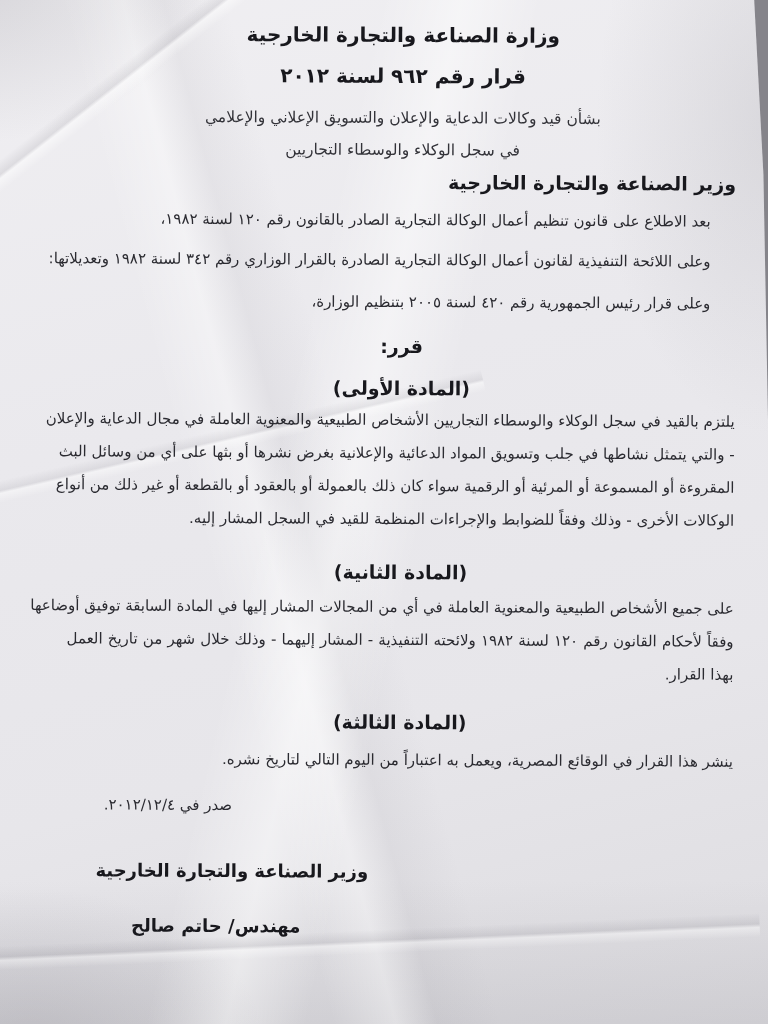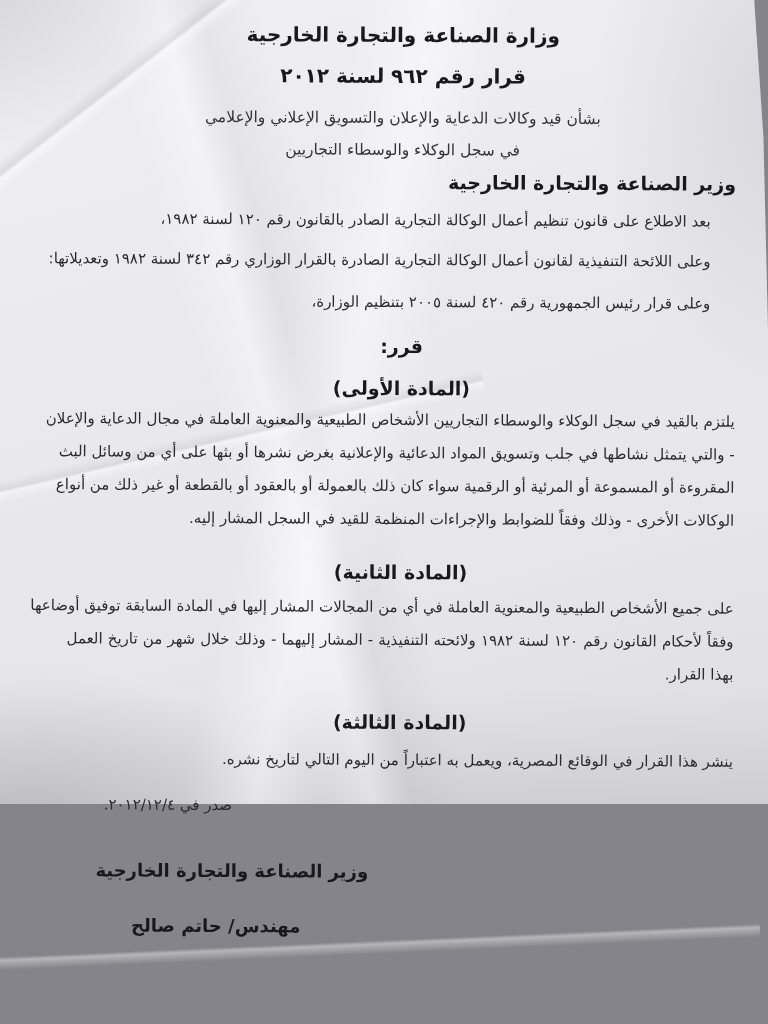--- a/index.html
+++ b/index.html
@@ -8,21 +8,21 @@
     width: 768px;
     height: 1024px;
     overflow: hidden;
     background: #85848a; 
     font-family: "DejaVu Sans", sans-serif;
   }
 
   .photo {
     position: relative;
     width: 768px;
-    height: 804px;
+    height: 1024px;
   }
 
   
   .sheet {
     position: absolute;
     inset: 0;
     background:
       radial-gradient(420px 300px at -6% -4%, rgba(142,140,148,0.30), rgba(142,140,148,0) 62%),
       radial-gradient(360px 240px at 4% 102%, rgba(136,134,142,0.28), rgba(136,134,142,0) 65%),
       radial-gradient(300px 520px at 101% 12%, rgba(150,149,156,0.22), rgba(150,149,156,0) 60%),

